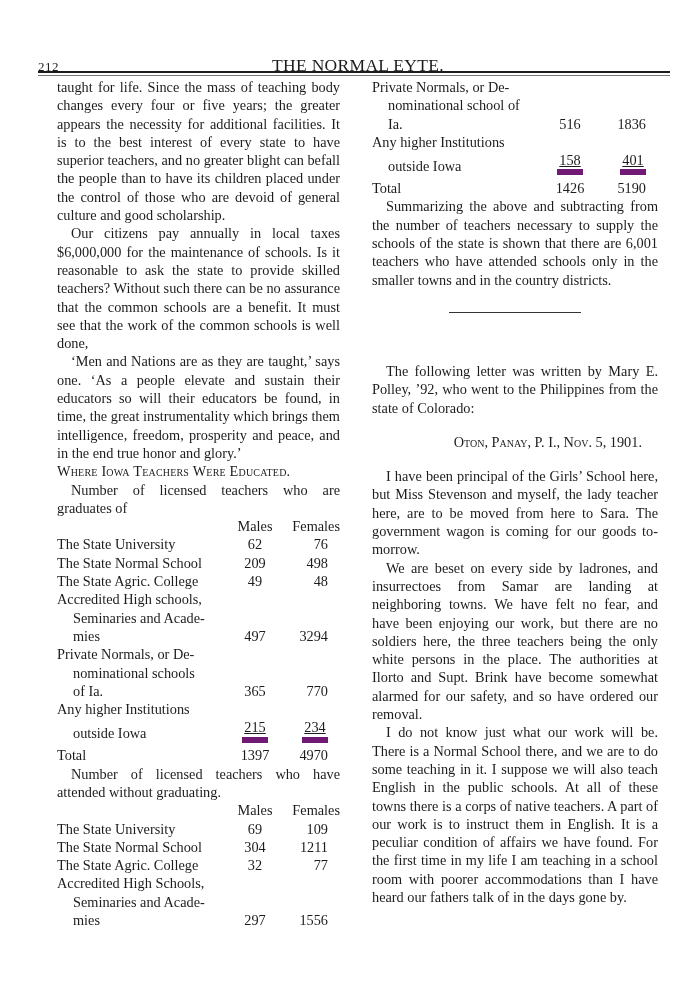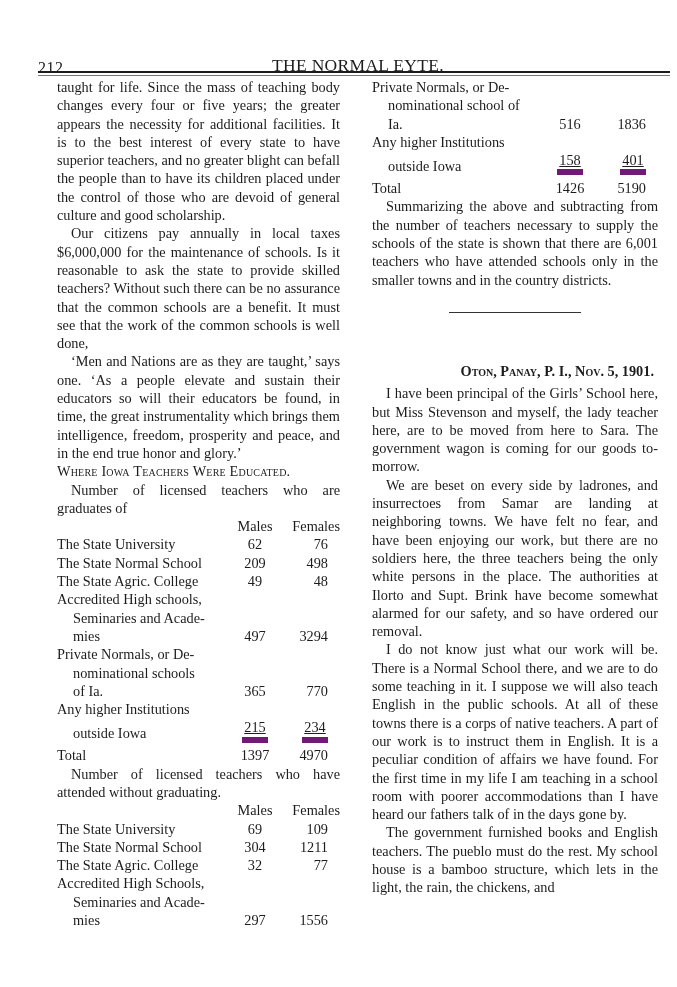--- a/index.html
+++ b/index.html
@@ -2,21 +2,21 @@
 <html><head>
 <meta charset="utf-8">
 <style>
   html, body { margin: 0; padding: 0; background: #ffffff; }
   body {
     width: 677px; height: 987px; position: relative; overflow: hidden;
     font-family: "Liberation Serif", "DejaVu Serif", serif;
     color: #1c1c1c;
   }
   .page-header { position: absolute; left: 38px; top: 58px; width: 632px; height: 16px; }
-  .page-number { position: absolute; left: 0; top: 1px; font-size: 16px; letter-spacing: 0.5px; }
+  .page-number { position: absolute; left: 0; top: 1px; font-size: 13px; letter-spacing: 0.5px; }
   .running-title { position: absolute; left: 8px; right: 0; top: -3px; text-align: center; font-size: 17.5px; letter-spacing: 0.3px; }
   .header-rule { position: absolute; left: 38px; top: 71px; width: 632px; border-top: 2px solid #1c1c1c; }
   .header-rule2 { position: absolute; left: 38px; top: 75px; width: 632px; border-top: 1px solid #777; }
 
   .col { position: absolute; top: 78px; font-size: 14.3px; line-height: 18.3px; }
   .col-left { left: 57px; width: 283px; }
   .col-right { left: 372px; width: 286px; }
 
   p { margin: 0; text-align: justify; }
   p.ind { text-indent: 14px; }
@@ -25,21 +25,21 @@
 
   table.stats { border-collapse: collapse; width: 100%; }
   table.stats td { padding: 0; vertical-align: bottom; height: 18.3px; }
   td.label { width: 152px; }
   td.label.cont { padding-left: 16px; }
   td.m { text-align: center; width: 60px; margin-top: 36px; }
   td.f { text-align: right; padding-right: 12px !important; }
   td.hdr-m { text-align: center; }
   td.hdr-f { text-align: right; }
   .uline { border-bottom: 6px solid #701a75; display: inline-block; min-width: 26px; text-align: center; text-decoration: underline; }
-  .signature-line { text-align: right; font-variant: small-caps; margin: 4px; white-space: nowrap; font-weight: bold; }
+  .signature-line { text-align: right; font-variant: small-caps; margin: 16px; white-space: nowrap; }
   .divider { width: 132px; margin: 23px auto 49px auto; border-top: 1px solid #333; }
 </style>
 </head>
 <body>
 
 <div class="page-header">
   <span class="page-number">212</span>
   <div class="running-title">THE NORMAL EYTE.</div>
 </div>
 <div class="header-rule"></div>
@@ -198,18 +198,18 @@
       <td class="m">1426</td>
       <td class="f">5190</td>
     </tr>
   </tbody>
     </table>
 
   <p class="ind">Summarizing the above and subtracting from the number of teachers necessary to supply the schools of the state is shown that there are 6,001 teachers who have attended schools only in the smaller towns and in the country districts.</p>
 
   <div class="divider"></div>
 
+  <p class="ind">The following letter was written by Mary E. Polley, ’92, who went to the Philippines from the state of Colorado:</p>
   <p class="signature-line">Oton, Panay, P. I., Nov. 5, 1901.</p>
   <p class="ind">I have been principal of the Girls’ School here, but Miss Stevenson and myself, the lady teacher here, are to be moved from here to Sara. The government wagon is coming for our goods to-morrow.</p>
   <p class="ind">We are beset on every side by ladrones, and insurrectoes from Samar are landing at neighboring towns. We have felt no fear, and have been enjoying our work, but there are no soldiers here, the three teachers being the only white persons in the place. The authorities at Ilorto and Supt. Brink have become somewhat alarmed for our safety, and so have ordered our removal.</p>
   <p class="ind">I do not know just what our work will be. There is a Normal School there, and we are to do some teaching in it. I suppose we will also teach English in the public schools. At all of these towns there is a corps of native teachers. A part of our work is to instruct them in English. It is a peculiar condition of affairs we have found. For the first time in my life I am teaching in a school room with poorer accommodations than I have heard our fathers talk of in the days gone by.</p>
-  <p class="ind">The government furnished books and English teachers. The pueblo must do the rest. My school house is a bamboo structure, which lets in the light, the rain, the chickens, and</p>
 </div>
 
 </body></html>

